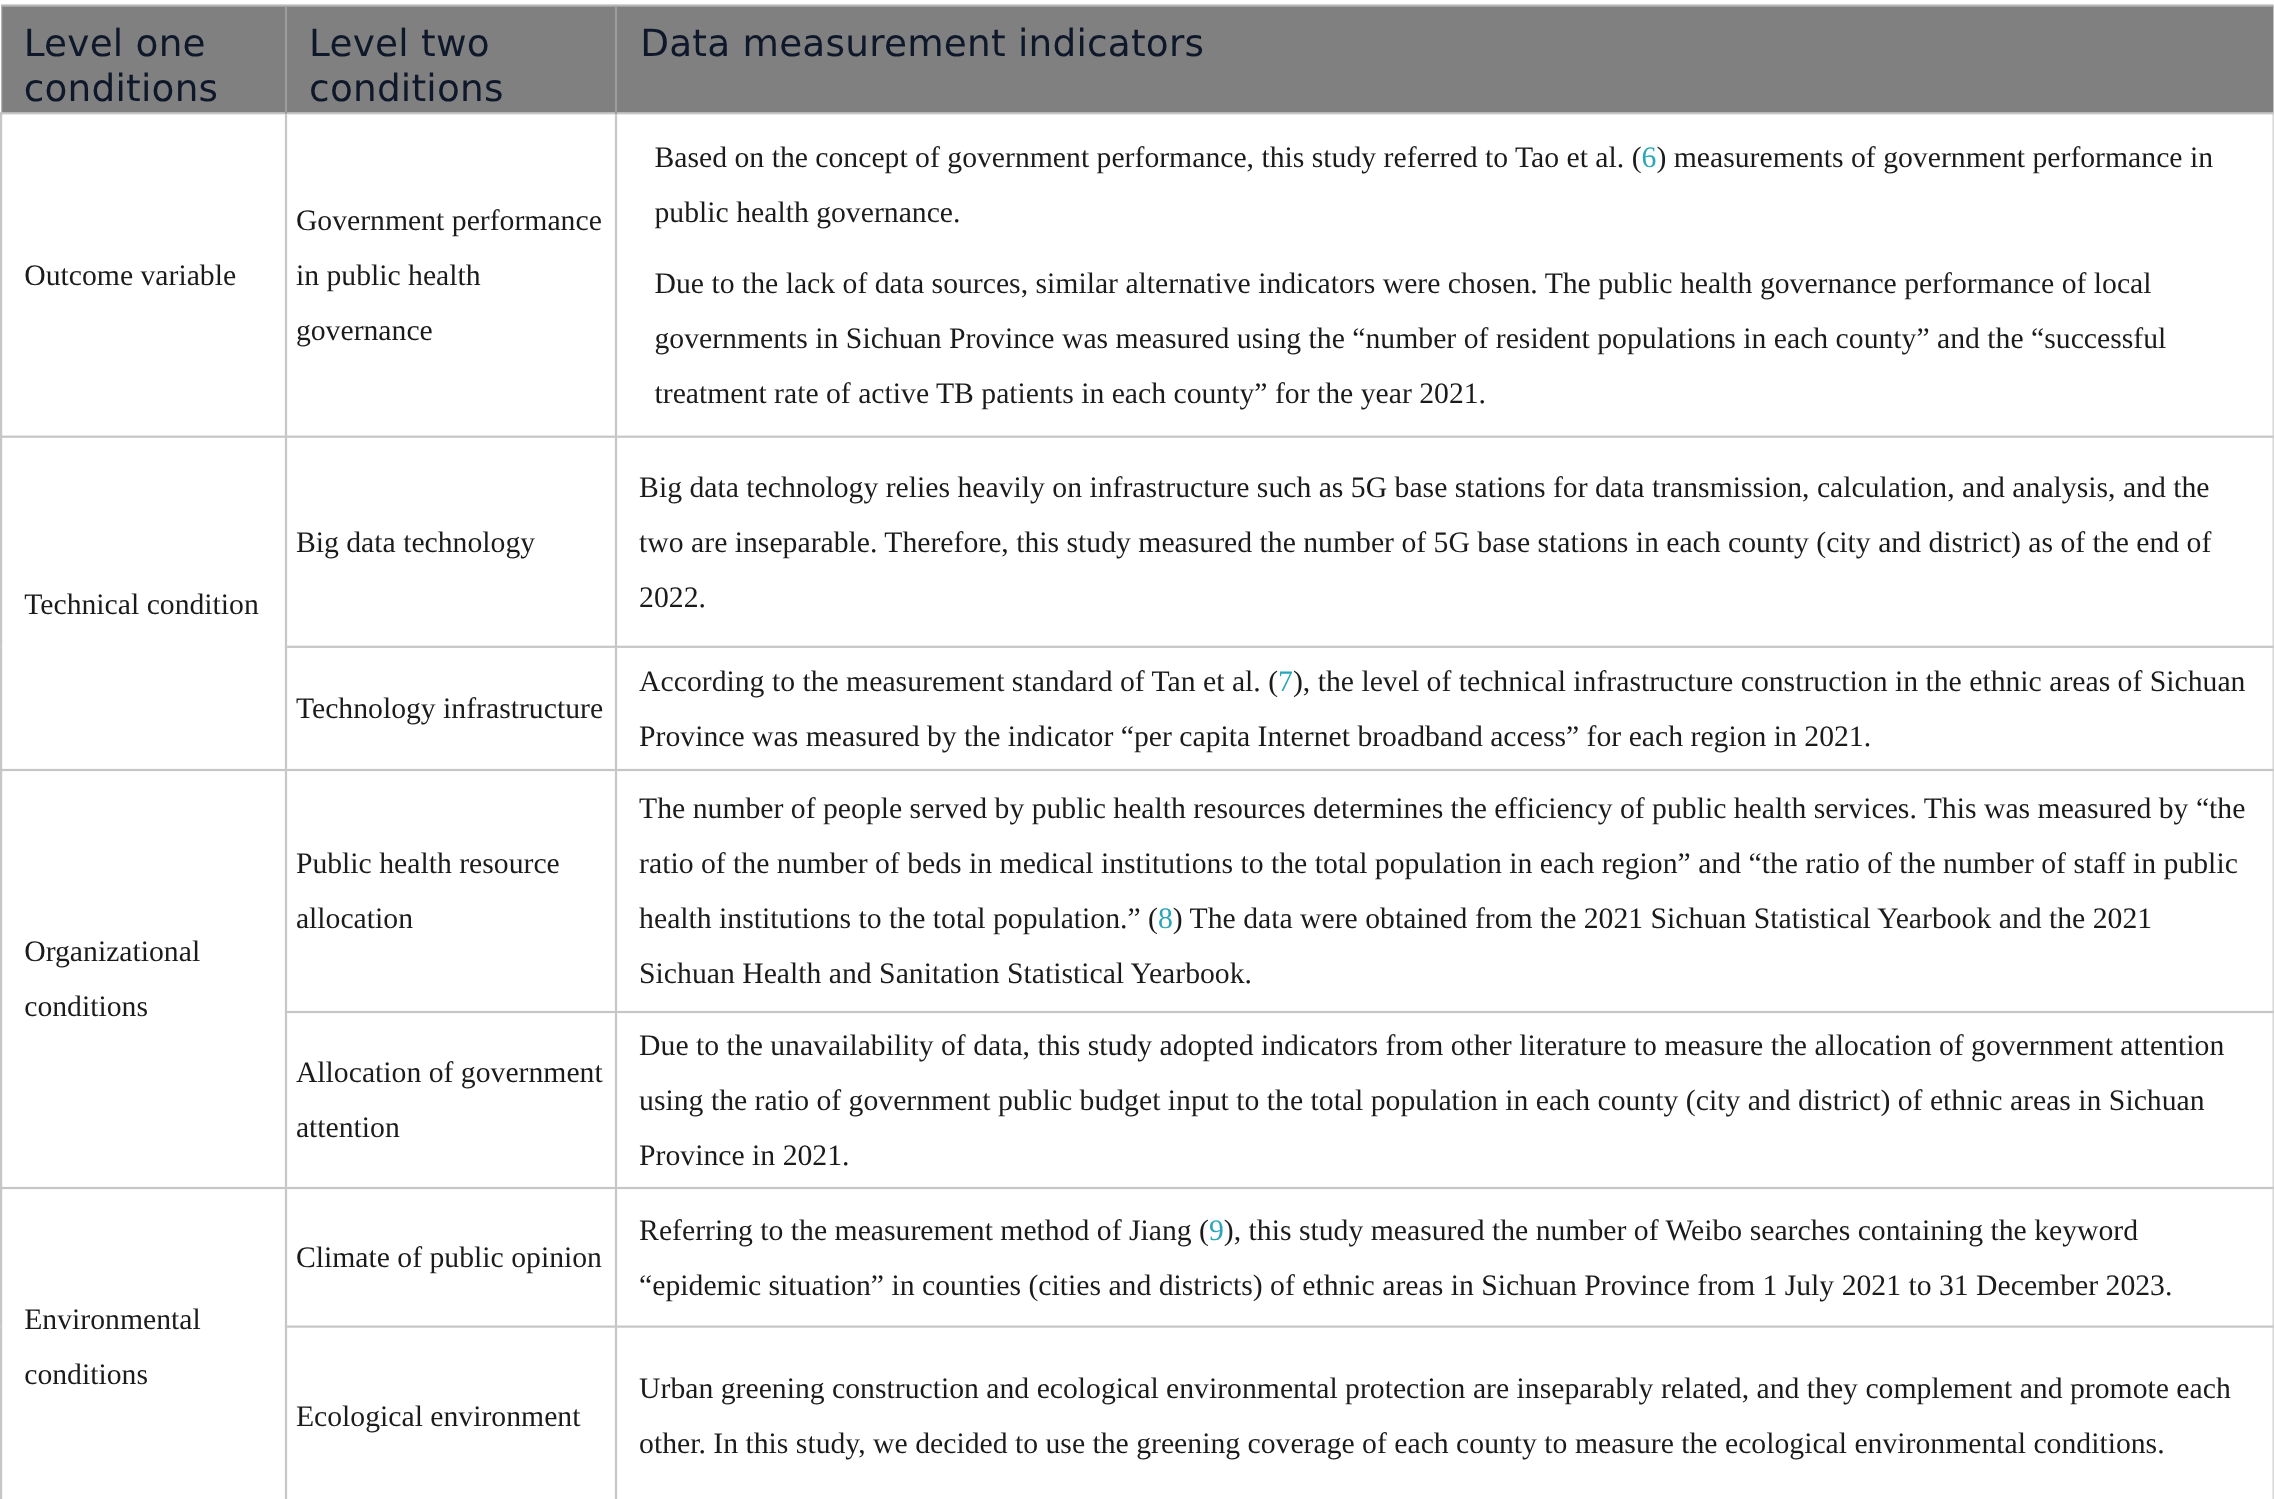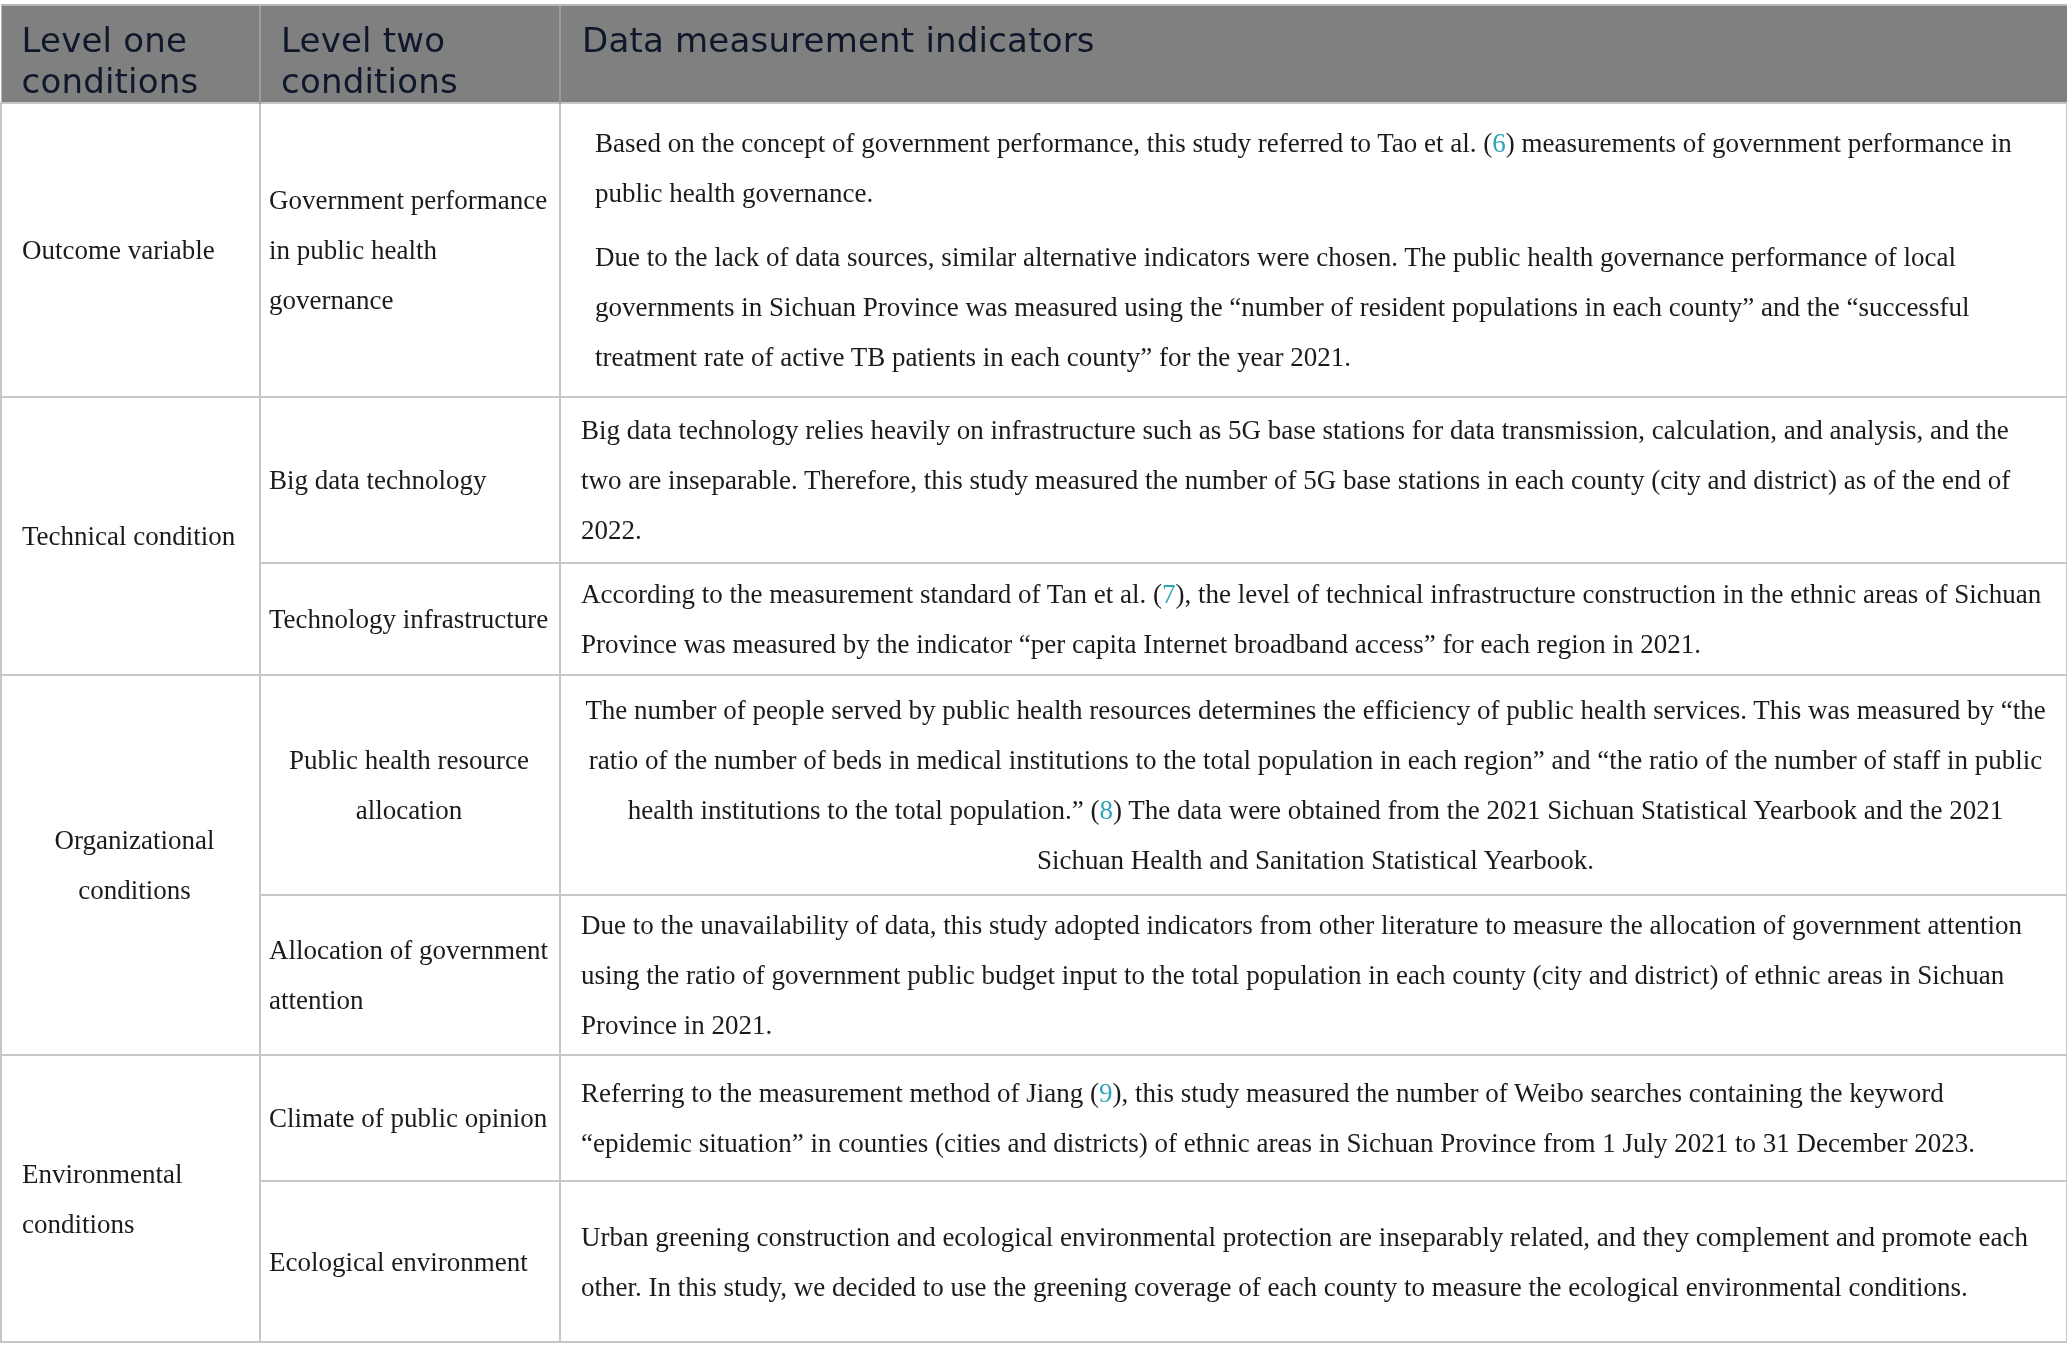--- a/index.html
+++ b/index.html
@@ -38,23 +38,23 @@
     color: #1b1b1b;
     border: 2px solid #c6c6c6;
     vertical-align: middle;
     padding: 0 12px 0 20px;
     box-sizing: border-box;
   }
   td.l2 { padding-left: 8px; padding-right: 10px; font-family: Liberation Serif, serif; }
   td.desc { padding-left: 20px; padding-right: 16px; }
   .cite { color: #2aa6b8; }
   tr.r1 td { height: 261px; }
-  tr.r2a td { height: 166px; }
+  tr.r2a td { height: 191px; }
   tr.r2b td { height: 112px; margin-top: 28px; }
-  tr.r3a td { height: 220px; text-align: center; }
+  tr.r3a td { height: 220px; }
   tr.r3b td { height: 160px; }
   tr.r4a td { height: 126px; }
   tr.r4b td { height: 161px; }
   p { margin: 14px; }
 </style>
 </head>
 <body>
 
 <table>
   <colgroup>

